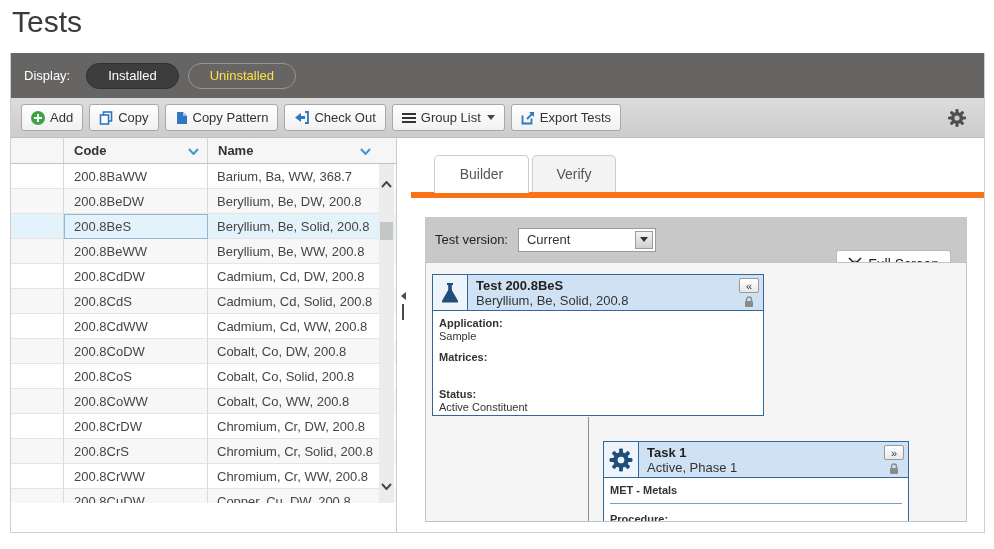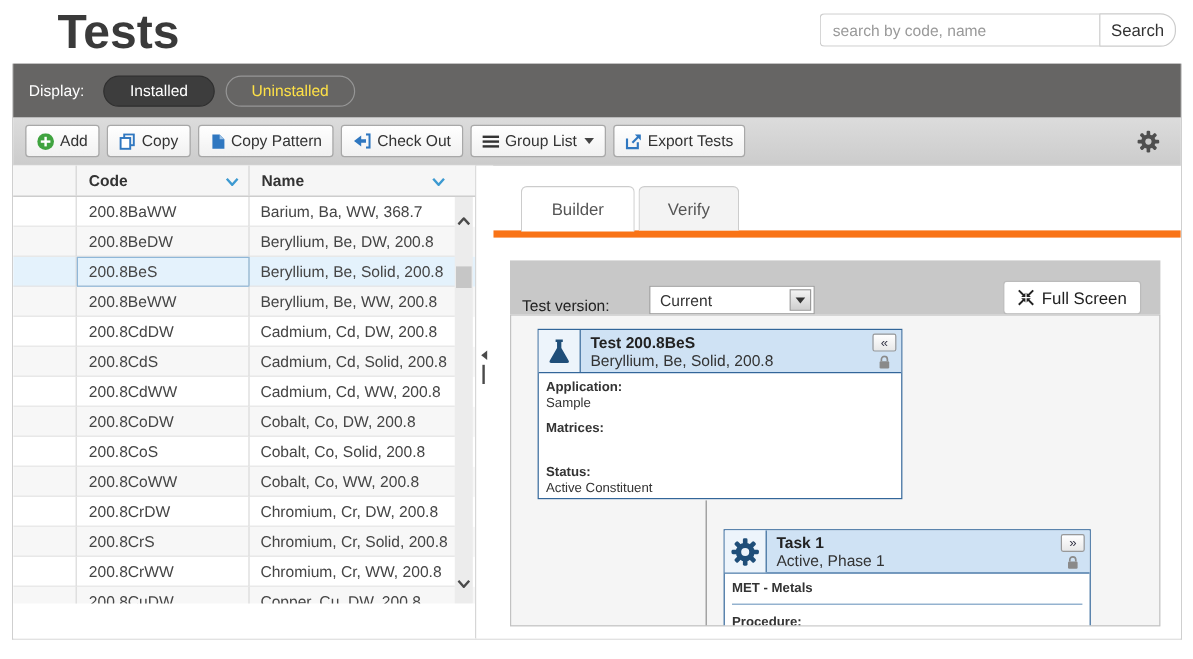--- a/index.html
+++ b/index.html
@@ -2,21 +2,21 @@
 <html><head>
 <meta charset="utf-8">
 <style>
   * { margin:0; padding:0; box-sizing:border-box; }
   html,body { background:#fff; }
   body { font-family:"Liberation Sans", sans-serif; color:#333; }
   .page { position:relative; width:994px; height:549px; background:#fff; overflow:hidden; }
 
   
   .top-header { position:absolute; left:0; top:0; width:994px; height:52px; background:#fff; }
-  .page-title { position:absolute; left:12px; top:5px; font-size:40px; font-weight:700; color:#3a3a3a;margin-left:36px; }
+  .page-title { position:absolute; left:12px; top:5px; font-size:30px; font-weight:400; color:#3a3a3a; }
   .search-group { position:absolute; right:14px; top:11px; display:flex; height:28px; }
   .search-input { width:233px; height:28px; border:1px solid #ccc; border-right:none; border-radius:4px 0 0 4px; padding:0 10px; font-size:13px; color:#333; outline:none; font-family:"Liberation Sans",sans-serif; }
   .search-input::placeholder { color:#9a9a9a; }
   .search-btn { width:64px; height:28px; border:1px solid #ccc; border-radius:0 13px 13px 0; background:#fff; font-size:14px; color:#333; cursor:pointer; font-family:"Liberation Sans",sans-serif; }
 
   
   .main-frame { position:absolute; left:10px; top:53px; width:975px; height:480px; border:1px solid #cfcfcf; border-top:none; background:#fff; }
 
   
   .display-bar { height:45px; background:#666564; display:flex; align-items:center; padding-left:13px; }
@@ -61,34 +61,34 @@
   .split-handle { position:absolute; left:5px; top:166px; width:2px; height:16px; background:#4a4a4a; }
 
   
   .right-panel { flex:1; background:#fff; overflow:hidden; }
   .tabs-row { display:flex; align-items:flex-end; padding-left:23px; border-bottom:6px solid #f97316; margin-top:17px; }
   .tab { border:1px solid #ccc; border-bottom:none; border-radius:5px 5px 0 0; font-size:14px; color:#555; text-align:center; padding:10px 0; cursor:pointer; background:#f3f3f3; }
   .tab.builder { width:95px; margin-right:3px; }
   .tab.verify { width:84px; }
   .tab.active { background:#fff; margin-bottom:-1px; padding-bottom:11px; }
 
-  .version-bar { margin:19px 17px 0 14px; height:45px; background:#c8c8c8; display:flex; align-items:flex-end; padding:0 10px;gap:23px; }
+  .version-bar { margin:19px 17px 0 14px; height:45px; background:#c8c8c8; display:flex; align-items:center; padding:0 10px; }
   .vb-label { font-size:13px; color:#222; margin-right:10px; }
   .select-box { width:138px; height:24px; background:#fff; border:1px solid #9b9b9b; display:flex; align-items:center; cursor:pointer; }
   .select-value { flex:1; font-size:13px; color:#333; padding-left:8px; }
   .select-drop { width:18px; height:18px; margin-right:2px; background:linear-gradient(#f4f4f4,#cfcfcf); border:1px solid #9b9b9b; display:flex; align-items:center; justify-content:center; }
   .select-drop .dv { width:0; height:0; border-left:4px solid transparent; border-right:4px solid transparent; border-top:5px solid #333; }
   .fullscreen-btn { margin-left:auto; margin-right:6px; height:28px; background:#fff; border:1px solid #bbb; border-radius:3px; display:flex; align-items:center; padding:0 11px; font-size:14px; color:#222; cursor:pointer; font-family:"Liberation Sans",sans-serif;margin-top:48px; }
   .fullscreen-btn .ic { margin-right:6px; display:flex; }
 
   .canvas { margin:0 17px 0 14px; height:260px; background:#f5f5f5; border:1px solid #c2c2c2; position:relative; overflow:hidden; }
   .connector { position:absolute; left:162px; top:154px; width:1px; height:106px; background:#8f8f8f; }
 
   .card { position:absolute; background:#fff; border:1px solid #336699; }
-  .test-card { left:22px; top:11px; width:304px; height:142px; }
+  .test-card { left:6px; top:11px; width:332px; height:142px; }
   .task-card { left:177px; top:178px; width:306px; height:140px; }
   .card-header { display:flex; height:36px; background:#cfe2f4; border-bottom:1px solid #336699; }
   .icon-box { width:35px; background:#edf4fb; border-right:1px solid #336699; display:flex; align-items:center; justify-content:center; }
   .ch-text { flex:1; padding:3px 0 0 8px; line-height:15px; overflow:hidden; }
   .ch-title { font-size:13px; font-weight:bold; color:#222; white-space:nowrap; }
   .ch-sub { font-size:13px; color:#333; white-space:nowrap; }
   .ch-ctrl { width:28px; display:flex; flex-direction:column; align-items:center; padding-top:3px; }
   .mini-btn { width:20px; height:15px; background:linear-gradient(#fff,#e8e8e8); border:1px solid #999; border-radius:2px; font-size:11px; line-height:12px; color:#334; text-align:center; cursor:pointer; padding:0; font-family:"Liberation Sans",sans-serif; }
   .lock { margin-top:3px; display:flex; }
   .card-body { padding:6px 6px 0 6px; font-size:11px; color:#333; }
@@ -98,24 +98,20 @@
   .dept { font-weight:bold; font-size:11px; color:#333; }
   .task-hr { border:none; border-top:1px solid #7aa0c4; margin:7px 0 9px 0; }
 </style>
 </head>
 <body>
 
 <div class="page">
 
   <div class="top-header">
     <div class="page-title">Tests</div>
-    <div class="search-group">
-      <input class="search-input" type="text" placeholder="search by code, name" style="">
-      <button class="search-btn">Search</button>
-    </div>
   </div>
 
   <div class="main-frame">
 
     <div class="display-bar">
       <span class="display-label">Display:</span>
       <div class="pill active">Installed</div>
       <div class="pill inactive">Uninstalled</div>
     </div>
 

